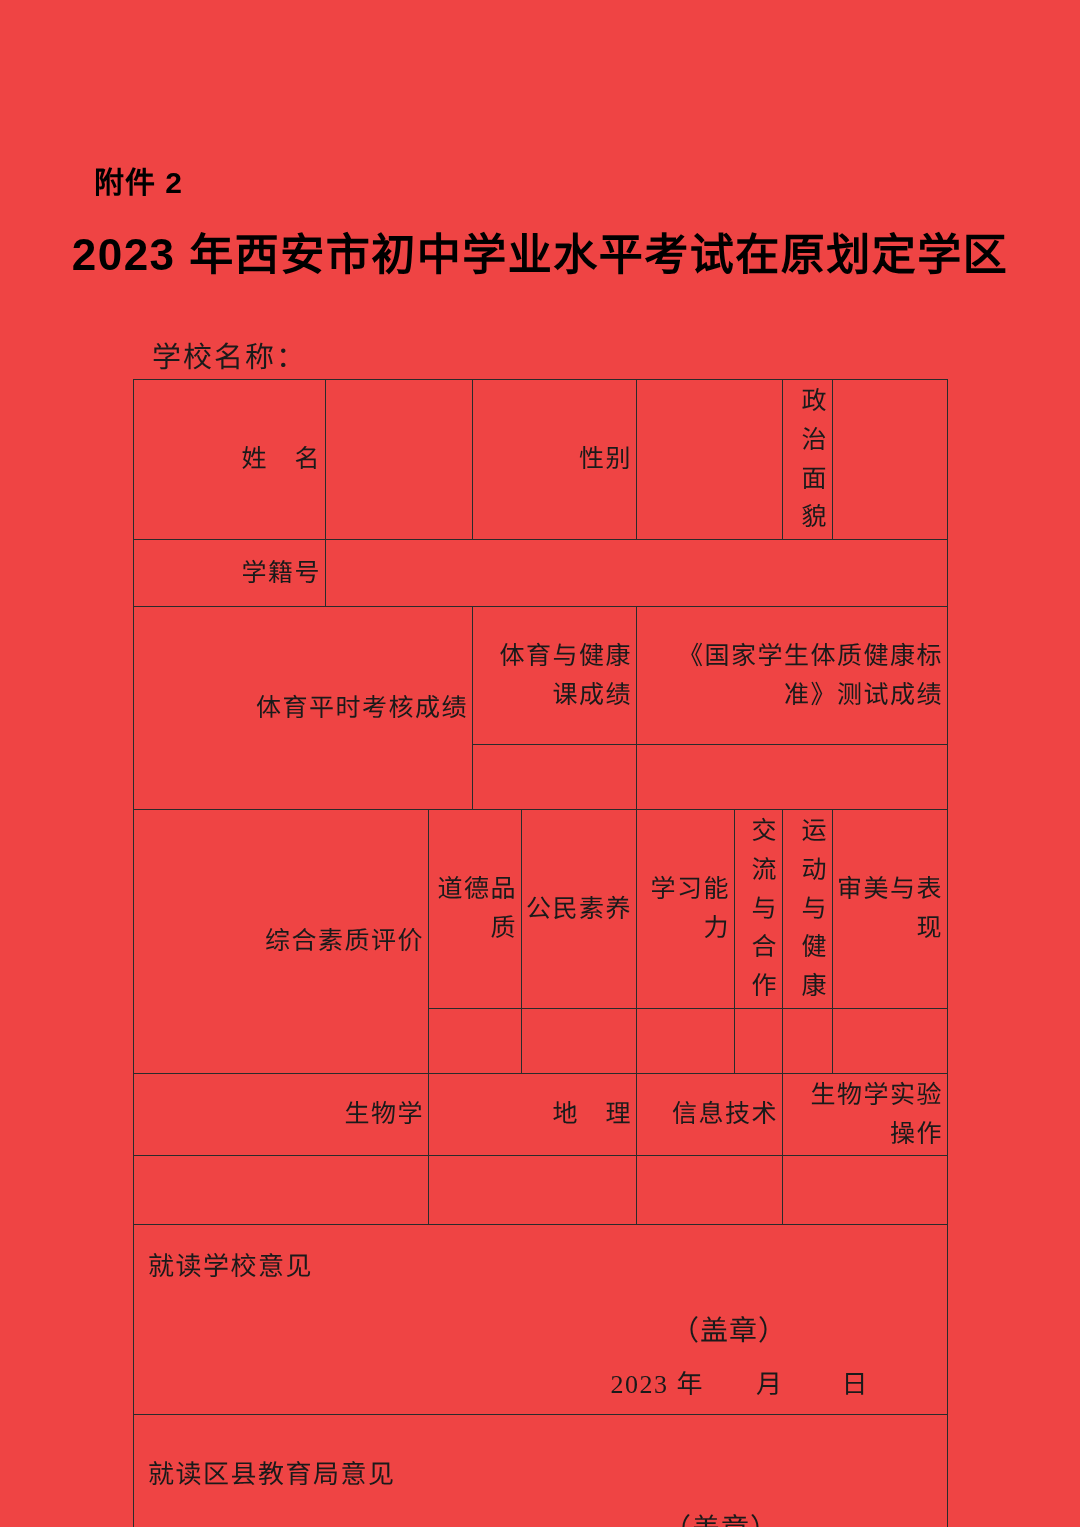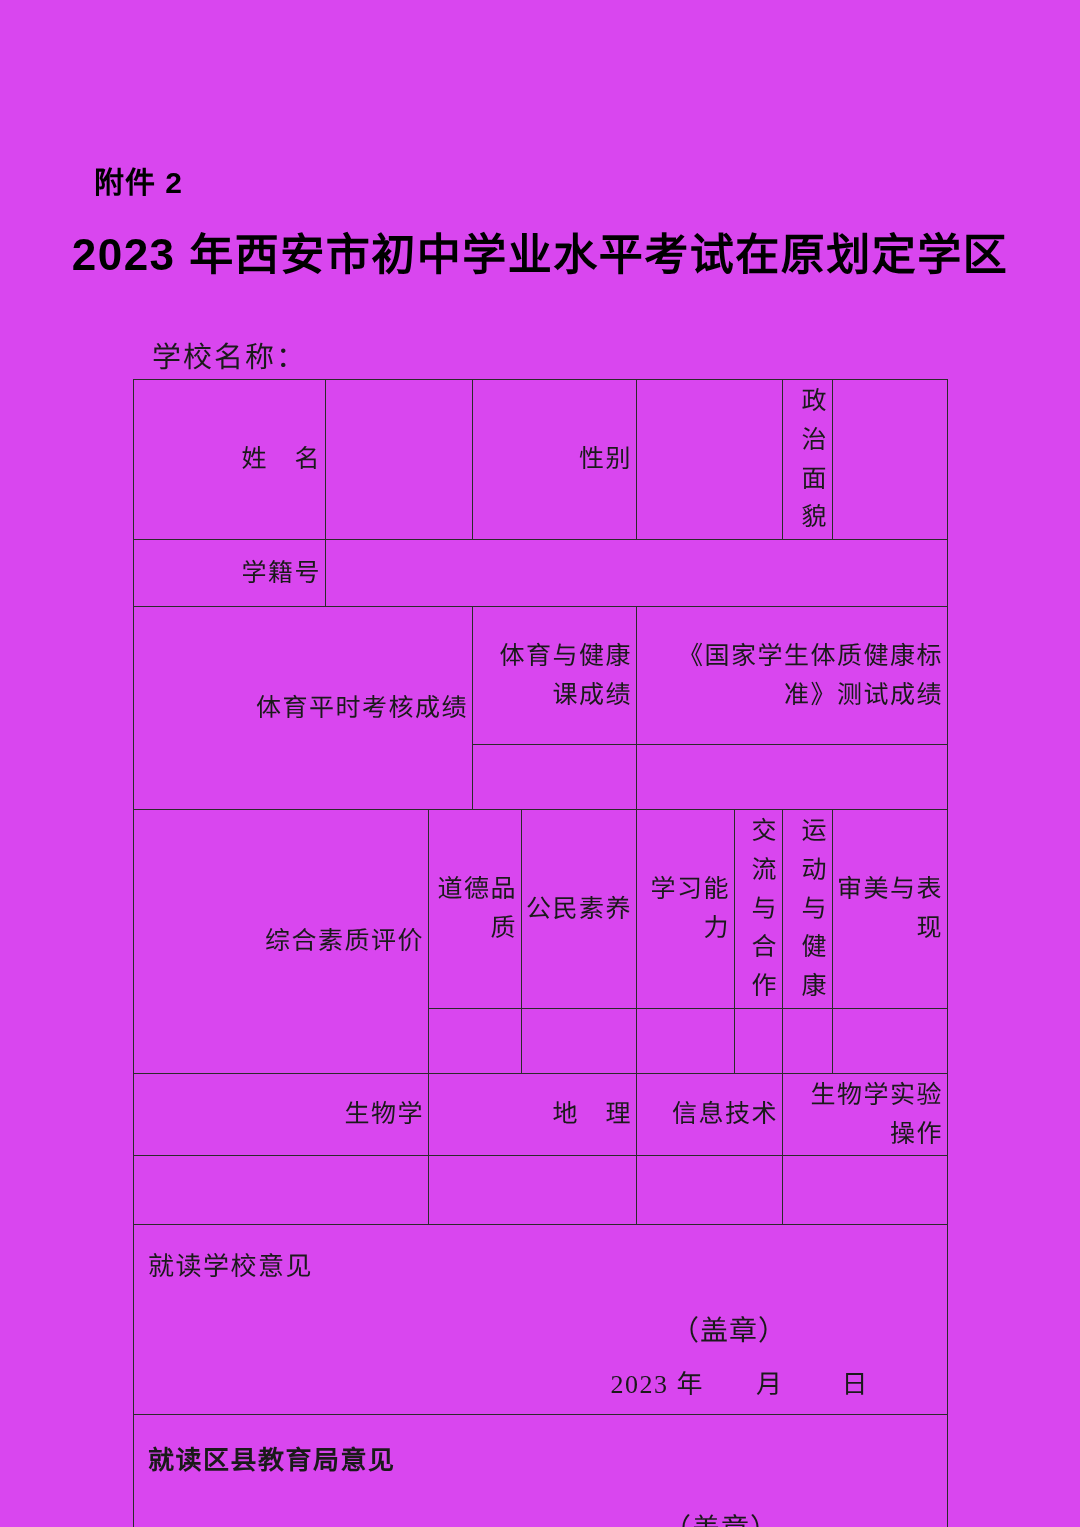--- a/index.html
+++ b/index.html
@@ -13,21 +13,21 @@
     height: 1527px;
     position: relative;
     font-family: "Liberation Serif", "DejaVu Serif", serif;
     color: #1a1a1a;
     overflow: hidden;
   }
 
   .page {
     position: absolute;
     inset: 0;
-    background: #d946ef;
+    background: #ef4444;
   }
 
   
   .attach-label {
     position: absolute;
     left: 94px;
     top: 158px;
     font-family: "Liberation Sans", "DejaVu Sans", sans-serif;
     font-weight: 700;
     font-size: 30px;
@@ -126,21 +126,21 @@
   .date-text {
     position: absolute;
     right: 78px;
     top: 140px;
     font-size: 26px;
     white-space: nowrap;
   }
   .date-text .gap-m { display: inline-block; width: 52px; }
   .date-text .gap-d { display: inline-block; width: 58px; }
 
-  .opinion-cell.second .opinion-label { top: 26px; font-weight: bold; }
+  .opinion-cell.second .opinion-label { top: 40px; }
   .opinion-cell.second .seal-text { top: 92px; right: 168px; }
 </style>
 </head>
 <body>
 
 <div class="page">
 
   <div class="attach-label">附件 2</div>
 
   <div class="doc-title line1">2023 年西安市初中学业水平考试在原划定学区</div>

